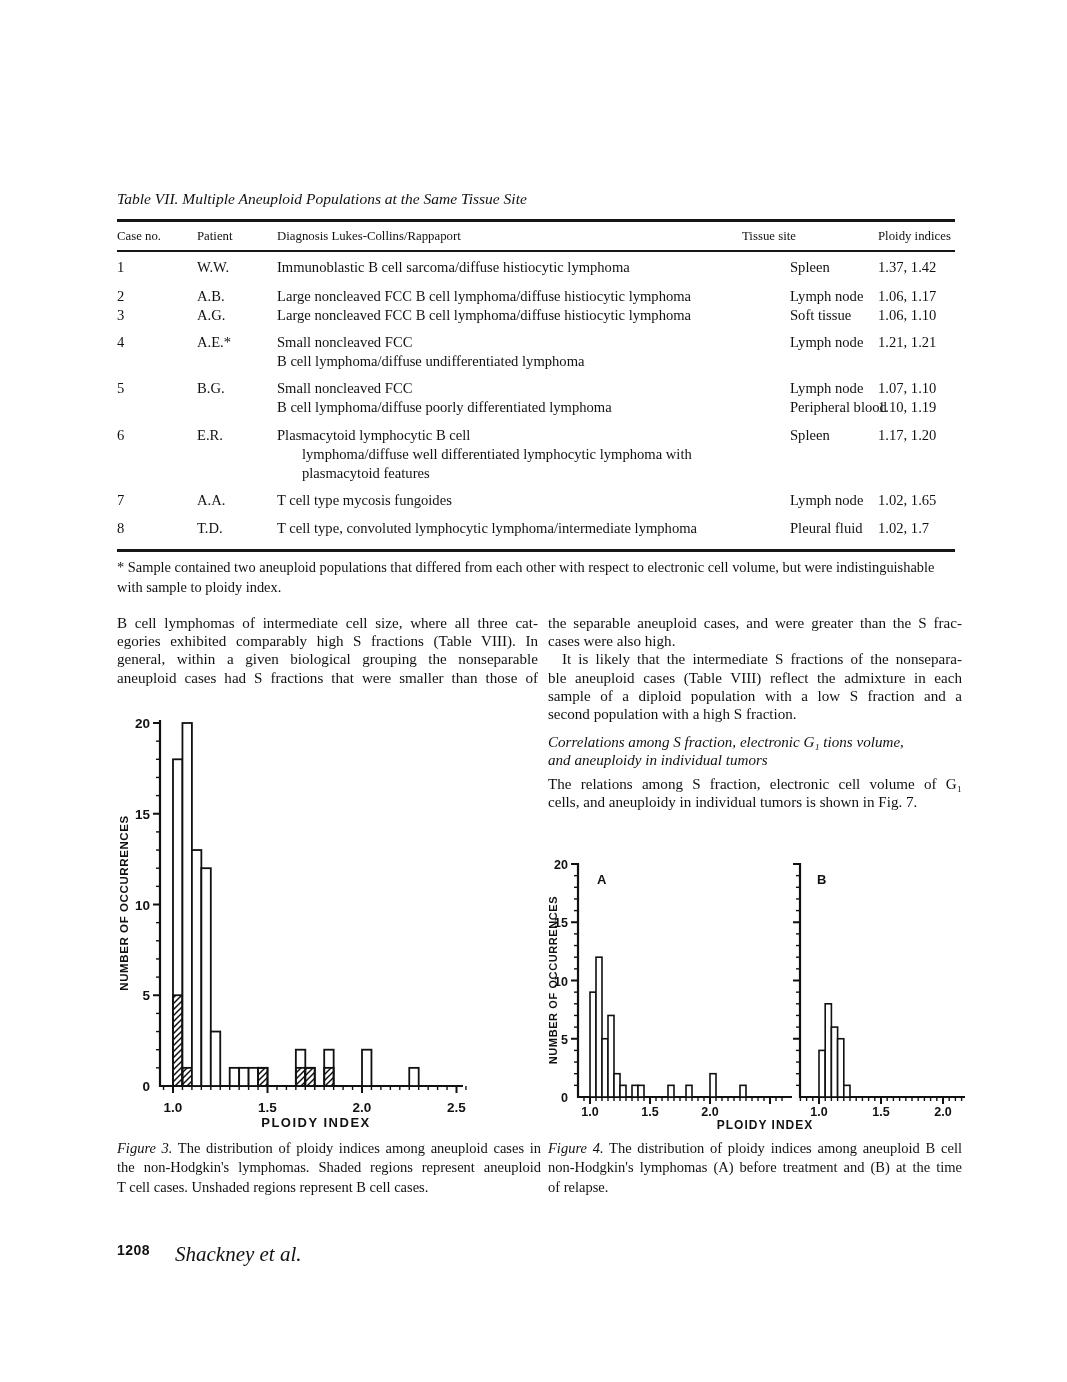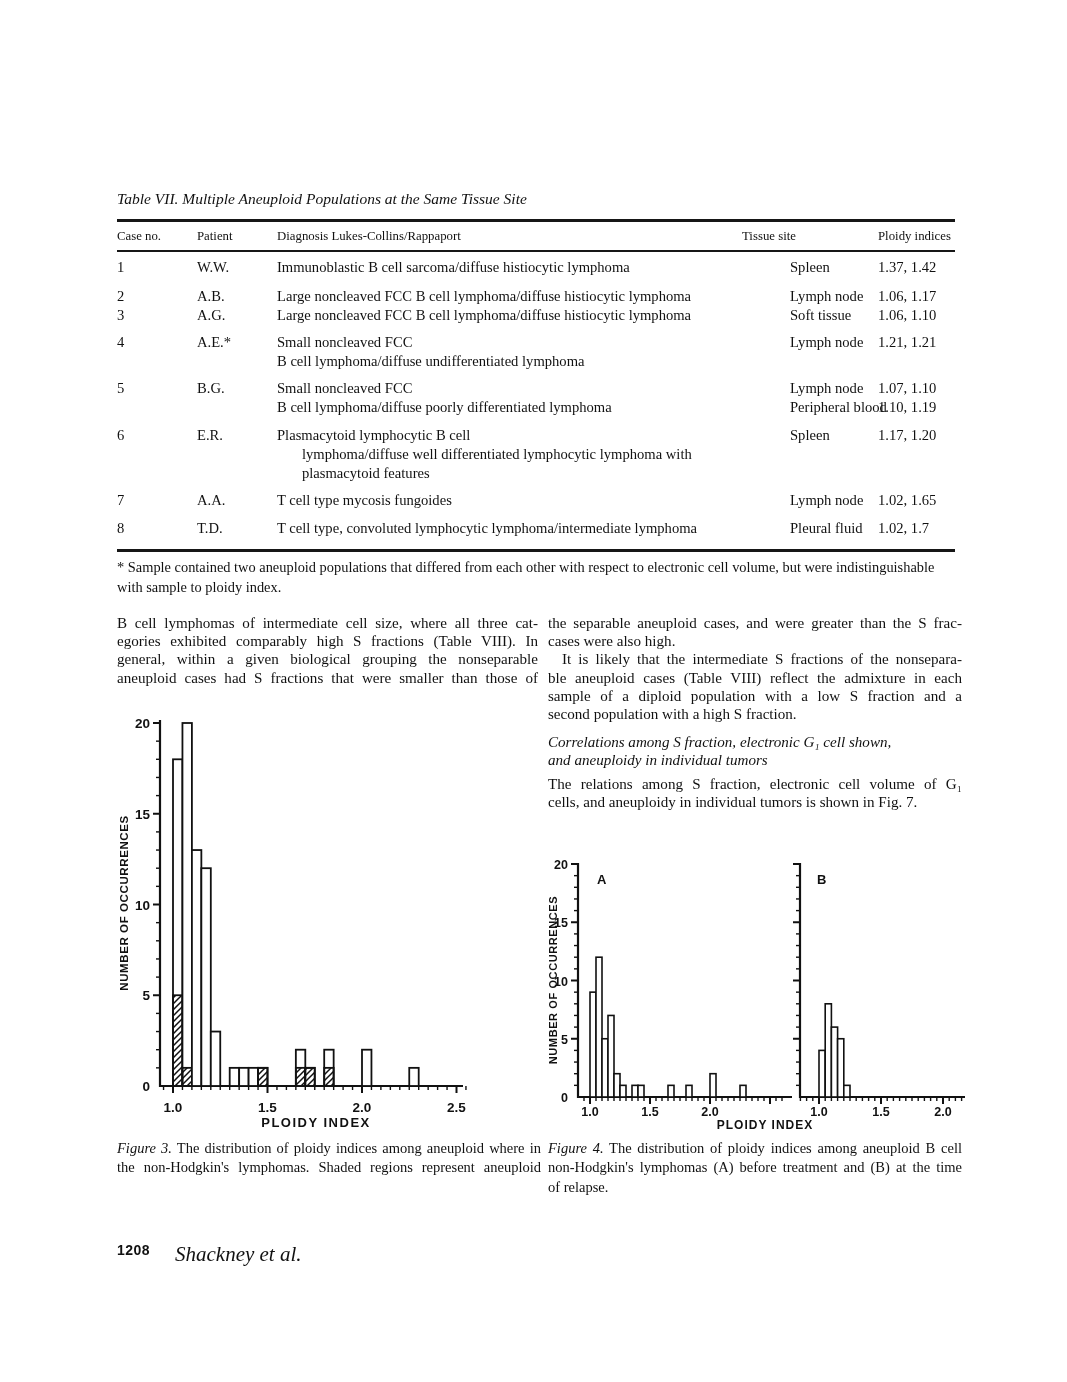--- a/index.html
+++ b/index.html
@@ -195,21 +195,21 @@
     <div class="jl">aneuploid cases had S fractions that were smaller than those of</div>
   </div>
 
   <div id="rightcol" class="abs bodycol">
     <div class="jl">the separable aneuploid cases, and were greater than the S frac-</div>
     <div class="ll">cases were also high.</div>
     <div class="jl il">It is likely that the intermediate S fractions of the nonsepara-</div>
     <div class="jl">ble aneuploid cases (Table VIII) reflect the admixture in each</div>
     <div class="jl">sample of a diploid population with a low S fraction and a</div>
     <div class="ll">second population with a high S fraction.</div>
-    <div class="ll rheading">Correlations among S fraction, electronic G₁ cell shown,</div>
+    <div class="ll rheading">Correlations among S fraction, electronic G₁ tions volume,</div>
     <div class="ll rheading" style="margin-top:0;">and aneuploidy in individual tumors</div>
     <div class="jl para3">The relations among S fraction, electronic cell volume of G₁</div>
     <div class="ll">cells, and aneuploidy in individual tumors is shown in Fig. 7.</div>
   </div>
 
   <svg id="fig3-svg" class="abs" style="left:113px;top:698px;" width="398" height="440">
     <defs>
       <pattern id="hatchp" width="6" height="6" patternUnits="userSpaceOnUse">
         <path d="M0,6 L6,0 M-1.5,1.5 L1.5,-1.5 M4.5,7.5 L7.5,4.5" stroke="#111" stroke-width="1.5" fill="none"></path>
       </pattern>
@@ -297,23 +297,24 @@
       <rect x="211.20000000000002" y="351.7" width="9.450000000000001" height="36.30000000000001" fill="#fff" stroke="#111" stroke-width="1.8"></rect>
       <rect x="211.20000000000002" y="369.85" width="9.450000000000001" height="18.149999999999977" fill="url(#hatchp)" stroke="#111" stroke-width="1.8"></rect>
       <rect x="249" y="351.7" width="9.450000000000001" height="36.30000000000001" fill="#fff" stroke="#111" stroke-width="1.8"></rect>
       <rect x="296.25" y="369.85" width="9.450000000000001" height="18.149999999999977" fill="#fff" stroke="#111" stroke-width="1.8"></rect>
       <text x="203" y="429" class="xlab" text-anchor="middle">PLOIDY INDEX</text>
       <text x="15" y="205" class="ylab" text-anchor="middle" transform="rotate(-90 15 205)">NUMBER OF OCCURRENCES</text>
     </svg>
 
   <div id="cap3" class="abs caption">
     <div class="jl">
-      <span class="cap-lead">Figure 3.</span><span> The distribution of ploidy indices among aneuploid where in</span>
+      <span class="cap-lead">Figure 3.</span><span> The distribution of ploidy indices among aneuploid cases in</span>
     </div>
     <div class="jl">the non-Hodgkin's lymphomas. Shaded regions represent aneuploid</div>
+    <div class="ll">T cell cases. Unshaded regions represent B cell cases.</div>
   </div>
 
   <svg id="fig4-svg" class="abs" style="left:545px;top:850px;" width="425" height="300">
       <line x1="33" y1="13" x2="33" y2="248" stroke="#111" stroke-width="2.2"></line>
       <line x1="32" y1="247" x2="247" y2="247" stroke="#111" stroke-width="2.2"></line>
       <line x1="33" y1="235.35" x2="29" y2="235.35" stroke="#111" stroke-width="1.4"></line>
       <line x1="33" y1="223.7" x2="29" y2="223.7" stroke="#111" stroke-width="1.4"></line>
       <line x1="33" y1="212.05" x2="29" y2="212.05" stroke="#111" stroke-width="1.4"></line>
       <line x1="33" y1="200.4" x2="29" y2="200.4" stroke="#111" stroke-width="1.4"></line>
       <line x1="33" y1="188.75" x2="26" y2="188.75" stroke="#111" stroke-width="2"></line>

